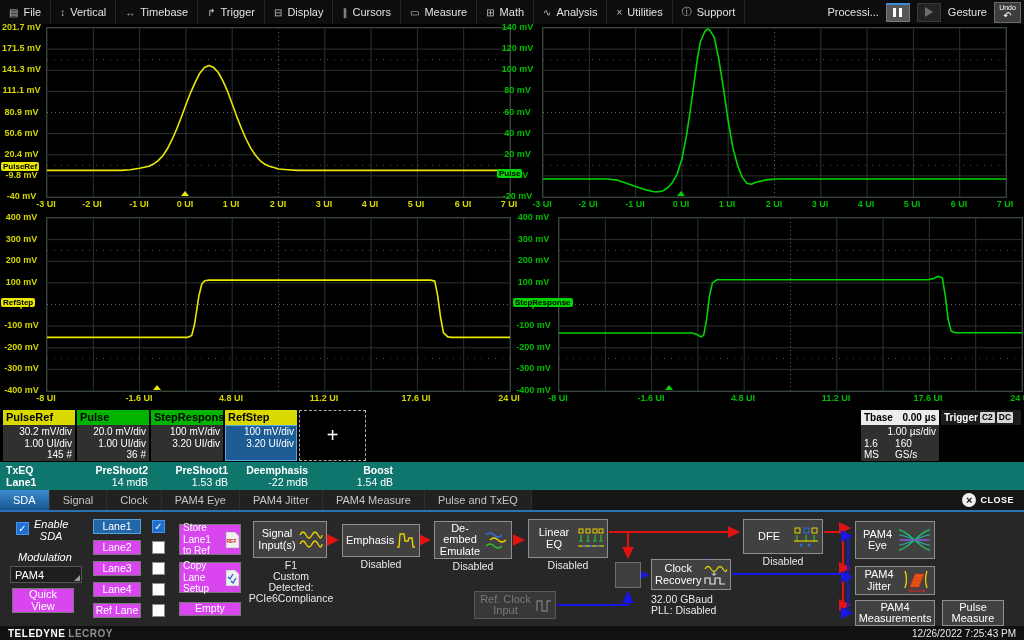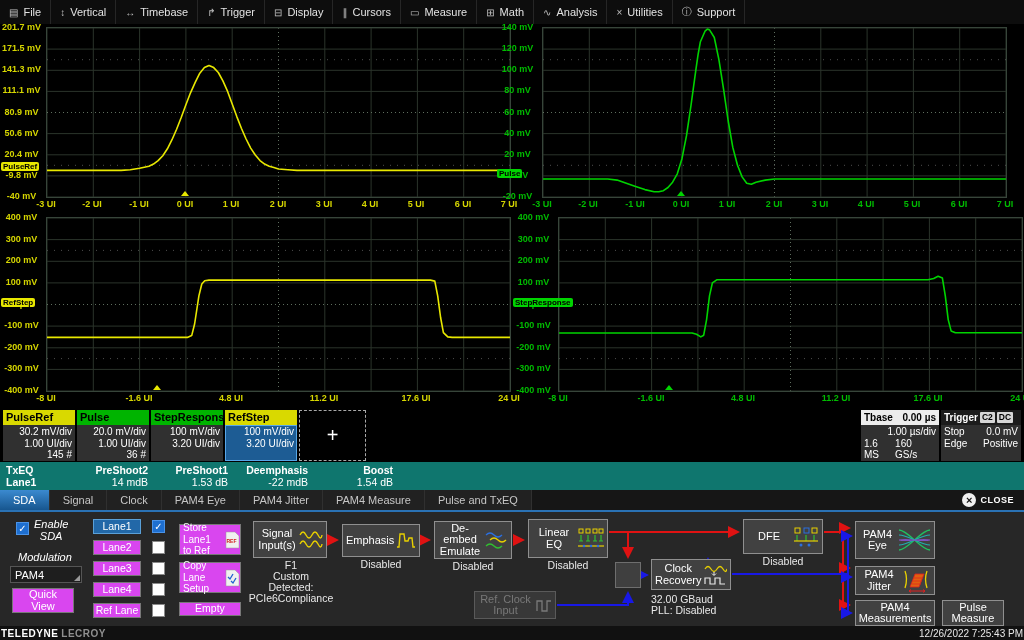--- a/index.html
+++ b/index.html
@@ -70,21 +70,21 @@
   .flowbtn{position:absolute;background:#414141;border:1px solid #8f8f8f;color:#fff;font-size:11px;display:flex;align-items:center;box-sizing:border-box;padding:2px 3px;gap:2px;}
   .flowbtn .lbl{flex:1;text-align:center;white-space:pre-line;line-height:11.5px;}
   .flowbtn.disabled{background:#383838;border-color:#5a5a5a;color:#787878;}
   .flowsub{position:absolute;color:#e8e8e8;font-size:10.5px;white-space:pre-line;line-height:11px;}
   .flowsub.ctr{text-align:center;}
   .ficon{flex:none;display:block;}
   #flow-svg{position:absolute;top:0;left:0;pointer-events:none;}
   #mux-box{position:absolute;left:615px;top:50px;width:26px;height:26px;background:#3f3f3f;border:1px solid #6e6e6e;box-sizing:border-box;}
 
   
-  #statusbar{position:absolute;top:626px;left:0;width:1024px;height:14px;background:#111;display:flex;align-items:center;justify-content:space-between;padding:0 1px;box-sizing:border-box;}
+  #statusbar{position:absolute;top:626px;left:0;width:1024px;height:14px;background:#111;display:flex;align-items:center;justify-content:space-between;padding:0 8px;box-sizing:border-box;}
   #brand{font-size:10px;color:#fff;font-weight:bold;letter-spacing:.5px;}
   #brand .lt{color:#8f8f8f;margin-left:3px;}
   #datetime{font-size:10px;color:#e8e8e8;}
 </style>
 </head>
 <body>
 
 <div id="screen">
 
   <div id="menubar">
@@ -127,20 +127,35 @@
         </div>
         <div class="menu-item">
           <span class="micon">×</span>
           <span>Utilities</span>
         </div>
         <div class="menu-item">
           <span class="micon">ⓘ</span>
           <span>Support</span>
         </div>
       </div>
+    <div id="menu-right">
+      <span id="processing">Processi...</span>
+      <button id="pause-btn">
+          <span class="pbar"></span>
+          <span class="pbar"></span>
+        </button>
+      <button id="play-btn">
+          <span class="tri"></span>
+        </button>
+      <span id="gesture">Gesture</span>
+      <button id="undo-btn">
+          <span>Undo</span>
+          <span class="undo-arrow">↶</span>
+        </button>
+    </div>
   </div>
 
   <div id="grids">
       <div class="scope-panel" style="left: 0px; top: 24px; width: 512px; height: 190px;">
         <div class="plot" style="left: 46px; top: 3px; width: 463px; height: 169px;"><svg width="463" height="169">
             <line x1="0.0" y1="0" x2="0.0" y2="169" stroke="#2b342b" stroke-width="1" stroke-dasharray="none"></line>
             <line x1="46.3" y1="0" x2="46.3" y2="169" stroke="#2b342b" stroke-width="1" stroke-dasharray="none"></line>
             <line x1="92.6" y1="0" x2="92.6" y2="169" stroke="#2b342b" stroke-width="1" stroke-dasharray="none"></line>
             <line x1="138.9" y1="0" x2="138.9" y2="169" stroke="#2b342b" stroke-width="1" stroke-dasharray="none"></line>
             <line x1="185.2" y1="0" x2="185.2" y2="169" stroke="#2b342b" stroke-width="1" stroke-dasharray="none"></line>
@@ -375,30 +390,20 @@
             <span>160 GS/s</span>
           </div>
       </div>
     </div>
     <div class="info-box" id="trigger-box" style="left:941px;width:80px;">
       <div class="trg-head">
         <span>Trigger</span>
         <span class="badge">C2</span>
         <span class="badge">DC</span>
       </div>
-      <div class="ib-body">
-        <div class="ib-row">
-            <span>Stop</span>
-            <span>0.0 mV</span>
-          </div>
-        <div class="ib-row">
-            <span>Edge</span>
-            <span>Positive</span>
-          </div>
-      </div>
     </div>
   </div>
 
   <div id="txeq-bar">
     <span class="txh" style="left:6px;top:2px;">TxEQ</span>
     <span class="txh" style="left:6px;top:14px;">Lane1</span>
   <span class="txh" style="left: 80px; top: 2px; width: 68px; text-align: right;">PreShoot2</span>
       <span class="txv" style="left: 80px; top: 14px; width: 68px; text-align: right;">14 mdB</span>
       <span class="txh" style="left: 160px; top: 2px; width: 68px; text-align: right;">PreShoot1</span>
       <span class="txv" style="left: 160px; top: 14px; width: 68px; text-align: right;">1.53 dB</span>

